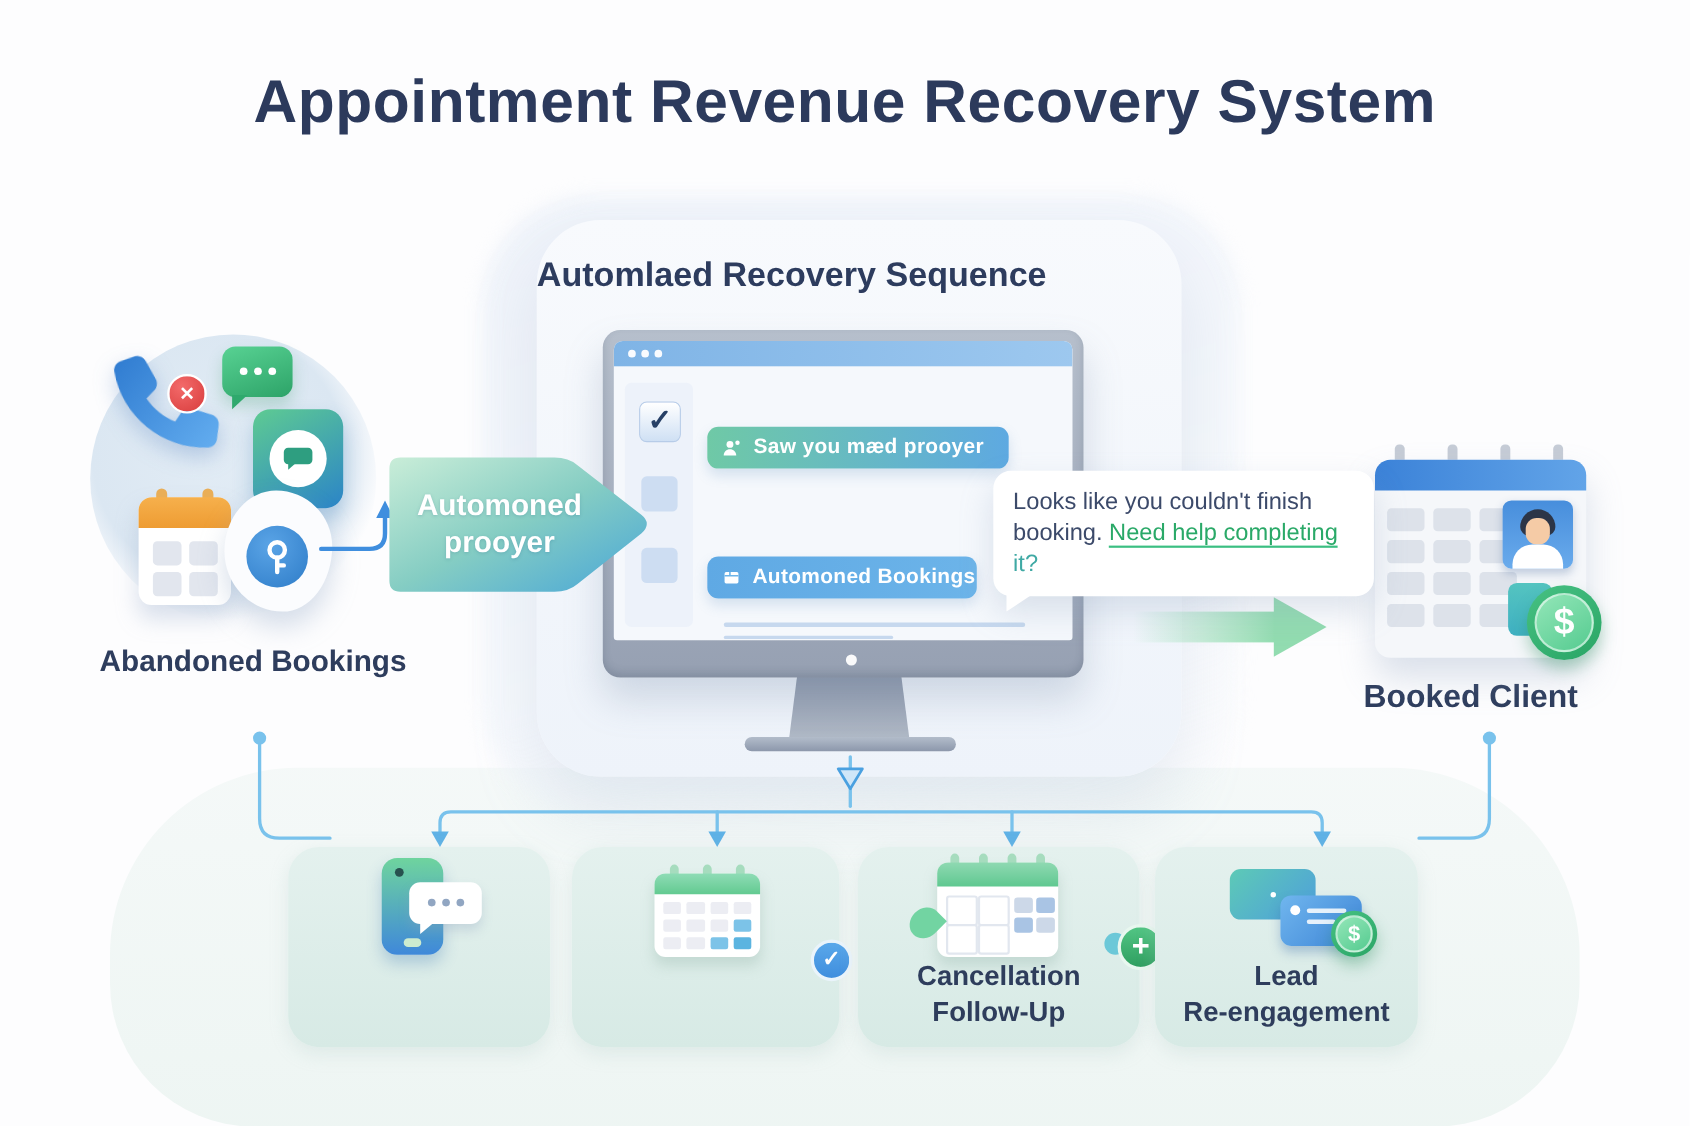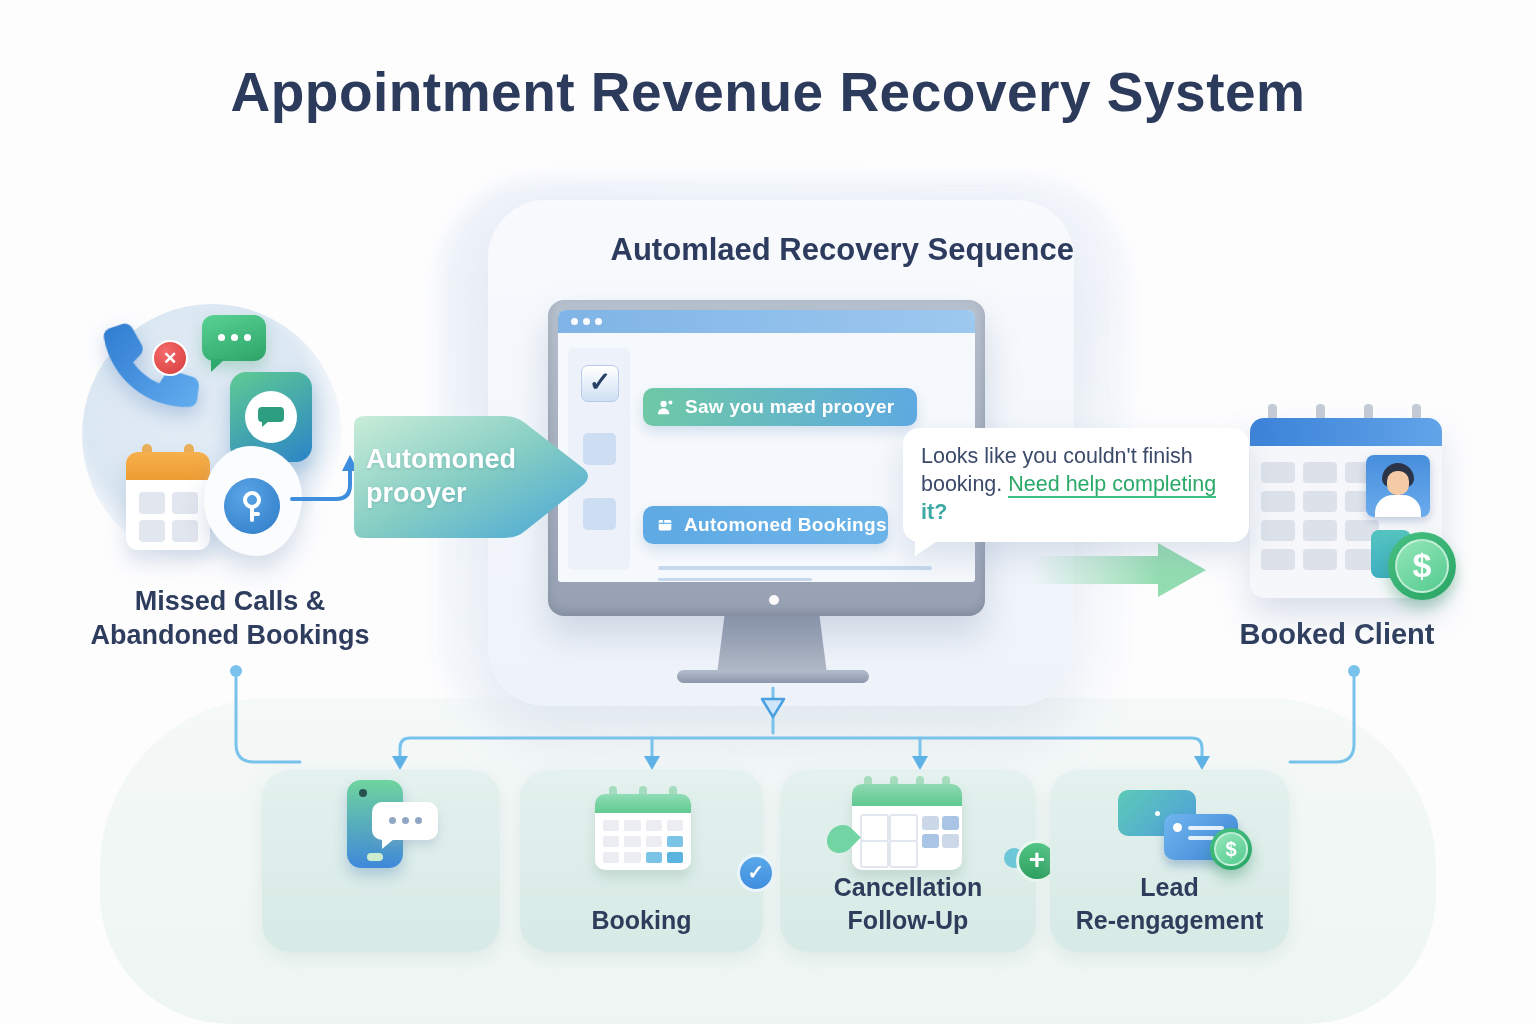--- a/index.html
+++ b/index.html
@@ -17,21 +17,21 @@
     filter:blur(8px);opacity:.7;}
 
   
   .title{position:absolute;top:60px;left:0;width:100%;text-align:center;
     font-size:55px;font-weight:700;color:#2c3a5c;letter-spacing:.5px;}
 
   
   .panel{position:absolute;left:488px;top:200px;width:586px;height:506px;border-radius:58px;
     background:linear-gradient(180deg,#f8fafd,#eef3fa);
     box-shadow:0 30px 60px rgba(150,170,200,.20);}
-  .panel-heading{position:absolute;left:488px;top:232px;width:586px;text-align:right;
+  .panel-heading{position:absolute;left:488px;top:232px;width:586px;text-align:left;
     font-size:31px;font-weight:700;color:#2d3c5e;}
 
   
   .monitor-frame{position:absolute;left:548px;top:300px;width:437px;height:316px;border-radius:16px;
     background:linear-gradient(180deg,#b6bfcc,#96a0b2);
     box-shadow:inset 0 -4px 8px rgba(40,55,80,.18),0 20px 34px rgba(120,140,170,.28);z-index:4;}
   .monitor-screen{position:absolute;left:558px;top:310px;width:417px;height:272px;
     background:#f5f8fc;border-radius:8px 8px 3px 3px;overflow:hidden;z-index:5;}
   .browser-bar{position:relative;height:23px;background:linear-gradient(90deg,#7fb4e6,#9dc8ef);}
   .bar-dot{position:absolute;top:8px;width:7px;height:7px;border-radius:50%;background:#fff;opacity:.95;}
@@ -60,25 +60,25 @@
 
   
   .bubble{position:absolute;background:#fff;border-radius:16px;z-index:8;
     box-shadow:0 14px 30px rgba(140,160,190,.28);color:#3c4a6a;}
   .bubble::after{content:"";position:absolute;left:12px;bottom:-17px;width:0;height:0;
     border-top:20px solid #fff;border-right:30px solid transparent;}
   .bubble1{left:935px;top:291px;width:322px;padding:18px 20px;font-size:23px;line-height:1.2;box-sizing:border-box;}
   .bubble2{left:903px;top:428px;width:346px;padding:15px 18px;font-size:21.5px;line-height:1.3;box-sizing:border-box;}
   .bubble2::after{border-top-width:16px;border-right-width:24px;bottom:-14px;}
   .link-green{color:#2aa968;border-bottom:2px solid #3bbf82;cursor:pointer;}
-  .teal-suffix{color:#3fa9a4;font-weight:bold;}
+  .teal-suffix{color:#3fa9a4;}
 
   
   .big-arrow{position:absolute;left:350px;top:412px;z-index:6;}
-  .big-arrow-label{position:absolute;left:366px;top:443px;width:176px;text-align:left;z-index:7;
+  .big-arrow-label{position:absolute;left:366px;top:443px;width:176px;text-align:center;z-index:7;
     color:#fff;font-size:27px;font-weight:700;line-height:1.25;text-shadow:0 1px 3px rgba(40,100,130,.25);}
   .green-arrow-body{position:absolute;left:1030px;top:556px;width:130px;height:28px;z-index:6;
     background:linear-gradient(90deg,rgba(170,226,192,0),#92dcb0);}
   .green-arrow-head{position:absolute;left:1158px;top:543px;width:0;height:0;z-index:6;
     border-left:48px solid #92dcb0;border-top:27px solid transparent;border-bottom:27px solid transparent;}
 
   
   .phone-svg{position:absolute;left:100px;top:308px;transform:rotate(-6deg);z-index:2;
     filter:drop-shadow(0 8px 10px rgba(60,110,180,.3));}
   .missed-badge{position:absolute;left:152px;top:340px;width:36px;height:36px;border-radius:50%;z-index:3;
@@ -263,21 +263,20 @@
         <path d="M28 29 V42 M28 36 h6" stroke="#fff" stroke-width="4" stroke-linecap="round" fill="none"></path>
       </svg>
     </div>
   </div>
   <svg class="left-curve-svg" width="420" height="540">
     <path d="M292 499 H336 Q350 499 350 485 V470" stroke="#3f8ede" stroke-width="4" fill="none" stroke-linecap="round"></path>
     <polygon points="342,471 358,471 350,455" fill="#3f8ede"></polygon>
   </svg>
 
   <div class="left-label">
-    <div>Missed Calls &amp;</div>
     <div>Abandoned Bookings</div>
   </div>
 
   <svg class="big-arrow" width="242" height="130" viewBox="0 0 242 130">
     <defs>
         <linearGradient id="ga" x1="0" y1="0" x2="1" y2="1">
       <stop offset="0" stop-color="#c9edd8"></stop>
           <stop offset=".5" stop-color="#85cdc3"></stop>
           <stop offset="1" stop-color="#48a6d8"></stop>
     </linearGradient>
@@ -395,21 +394,20 @@
           <i></i>
           <i class="b1"></i>
         <i></i>
           <i></i>
           <i class="b1"></i>
           <i class="b2"></i>
       </div>
       <div class="badge-check">✓</div>
     </div>
     <div class="card-label">
-      <div>Booking</div>
     </div>
   </div>
 
   <div class="card" style="left:780px;width:256px">
     <div class="c-drop"></div>
     <div class="c-cal3">
       <span class="c-peg" style="left:12px"></span>
       <span class="c-peg" style="left:38px"></span>
       <span class="c-peg" style="left:64px"></span>
       <span class="c-peg" style="left:90px"></span>

